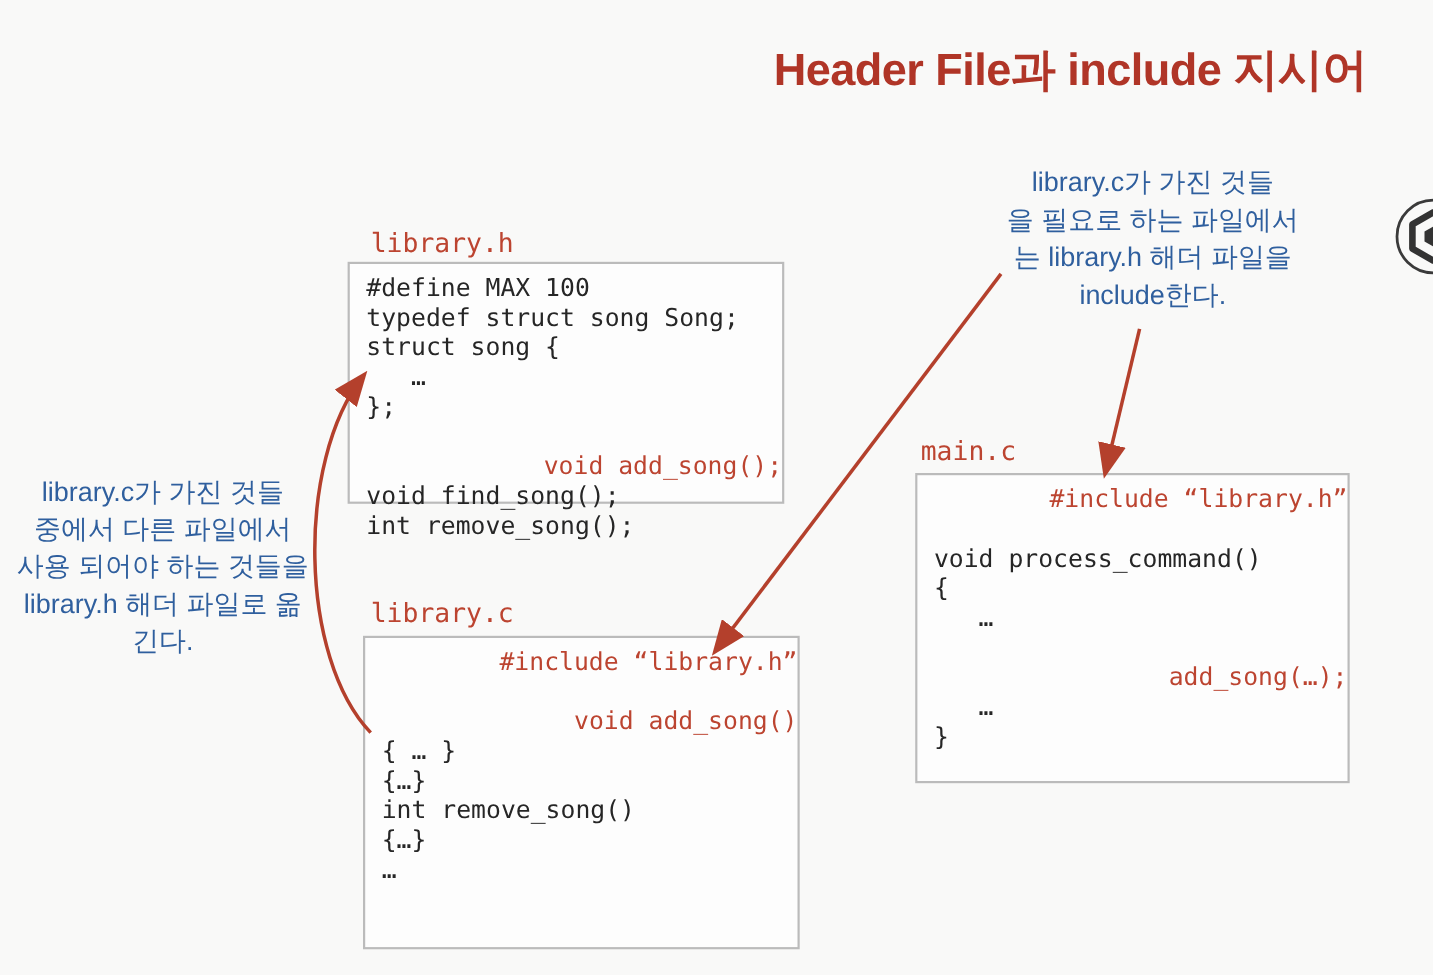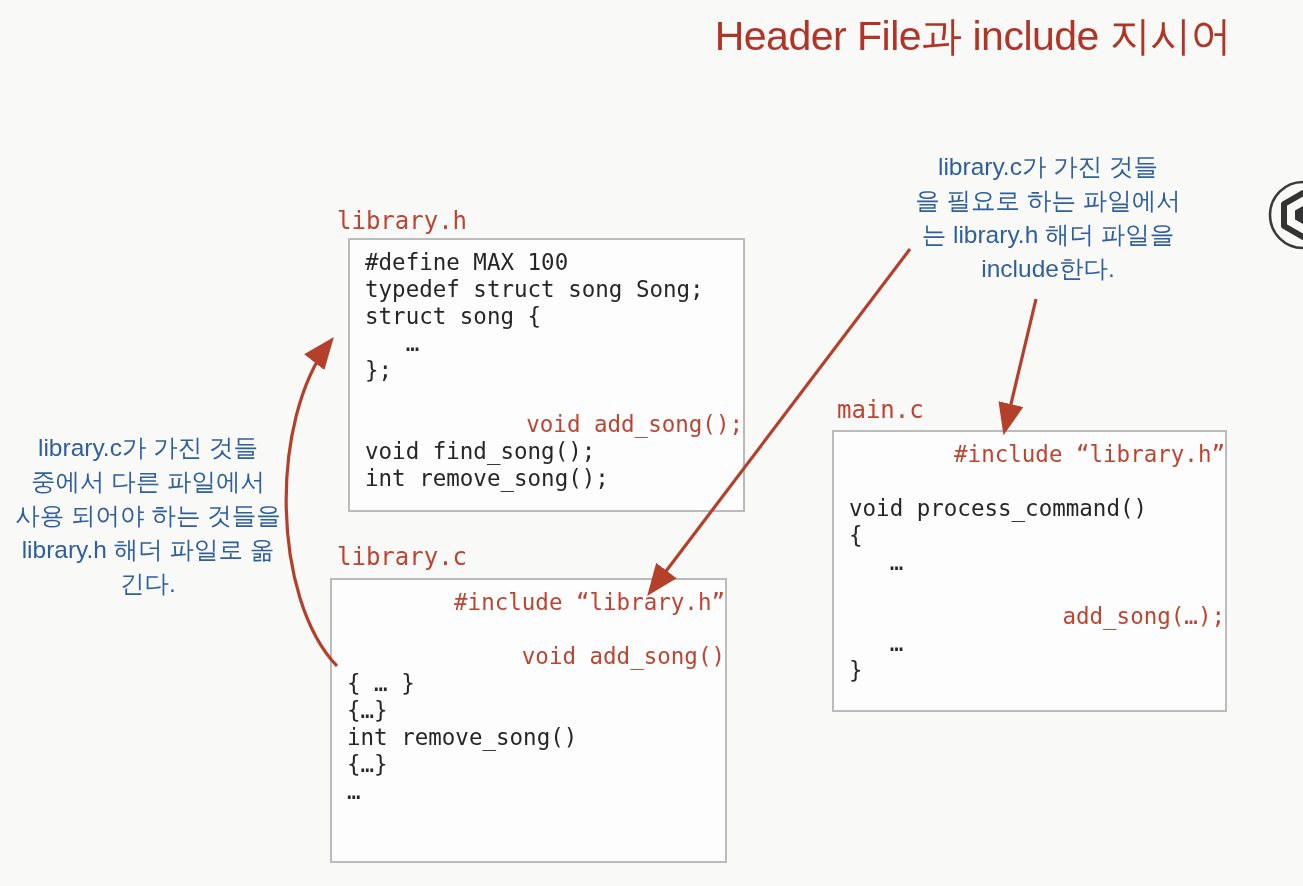--- a/index.html
+++ b/index.html
@@ -15,24 +15,24 @@
   *{margin:0;padding:0;box-sizing:border-box;}
   html,body{width:1303px;height:886px;}
   body{
     position:relative;
     overflow:hidden;
     background:var(--page-bg);
     font-family:"Liberation Sans", sans-serif;
   }
   .slide-title{
     position:absolute;
-    left:650px; top:9px; width:646px;
+    left:650px; top:36px; width:646px;
     text-align:center;
     font-size:41px;
-    font-weight:400;
+    font-weight:700;
     letter-spacing:-0.5px;
     color:var(--title-red);
   }
   .file-label{
     position:absolute;
     font-family:"DejaVu Sans Mono","Liberation Mono",monospace;
     font-size:24px;
     color:var(--code-red);
   }
   .code-box{
@@ -67,21 +67,21 @@
     left:1258px; top:162px;
     pointer-events:none;
   }
 </style>
 </head>
 <body>
 
 <div class="slide-title">Header File과 include 지시어</div>
 
 <div class="file-label" style="left:337px;top:207px;">library.h</div>
-<div class="code-box" style="left:348px;top:238px;width:397px;height:274px;">
+<div class="code-box" style="left:316px;top:238px;width:397px;height:220px;">
     <div class="line">#define MAX 100</div>
     <div class="line">typedef struct song Song;</div>
     <div class="line">struct song {</div>
     <div class="line">   …</div>
     <div class="line">};</div>
     <div class="line">&nbsp;</div>
     <div class="line red">void add_song();</div>
     <div class="line">void find_song();</div>
     <div class="line">int remove_song();</div>
   </div>

